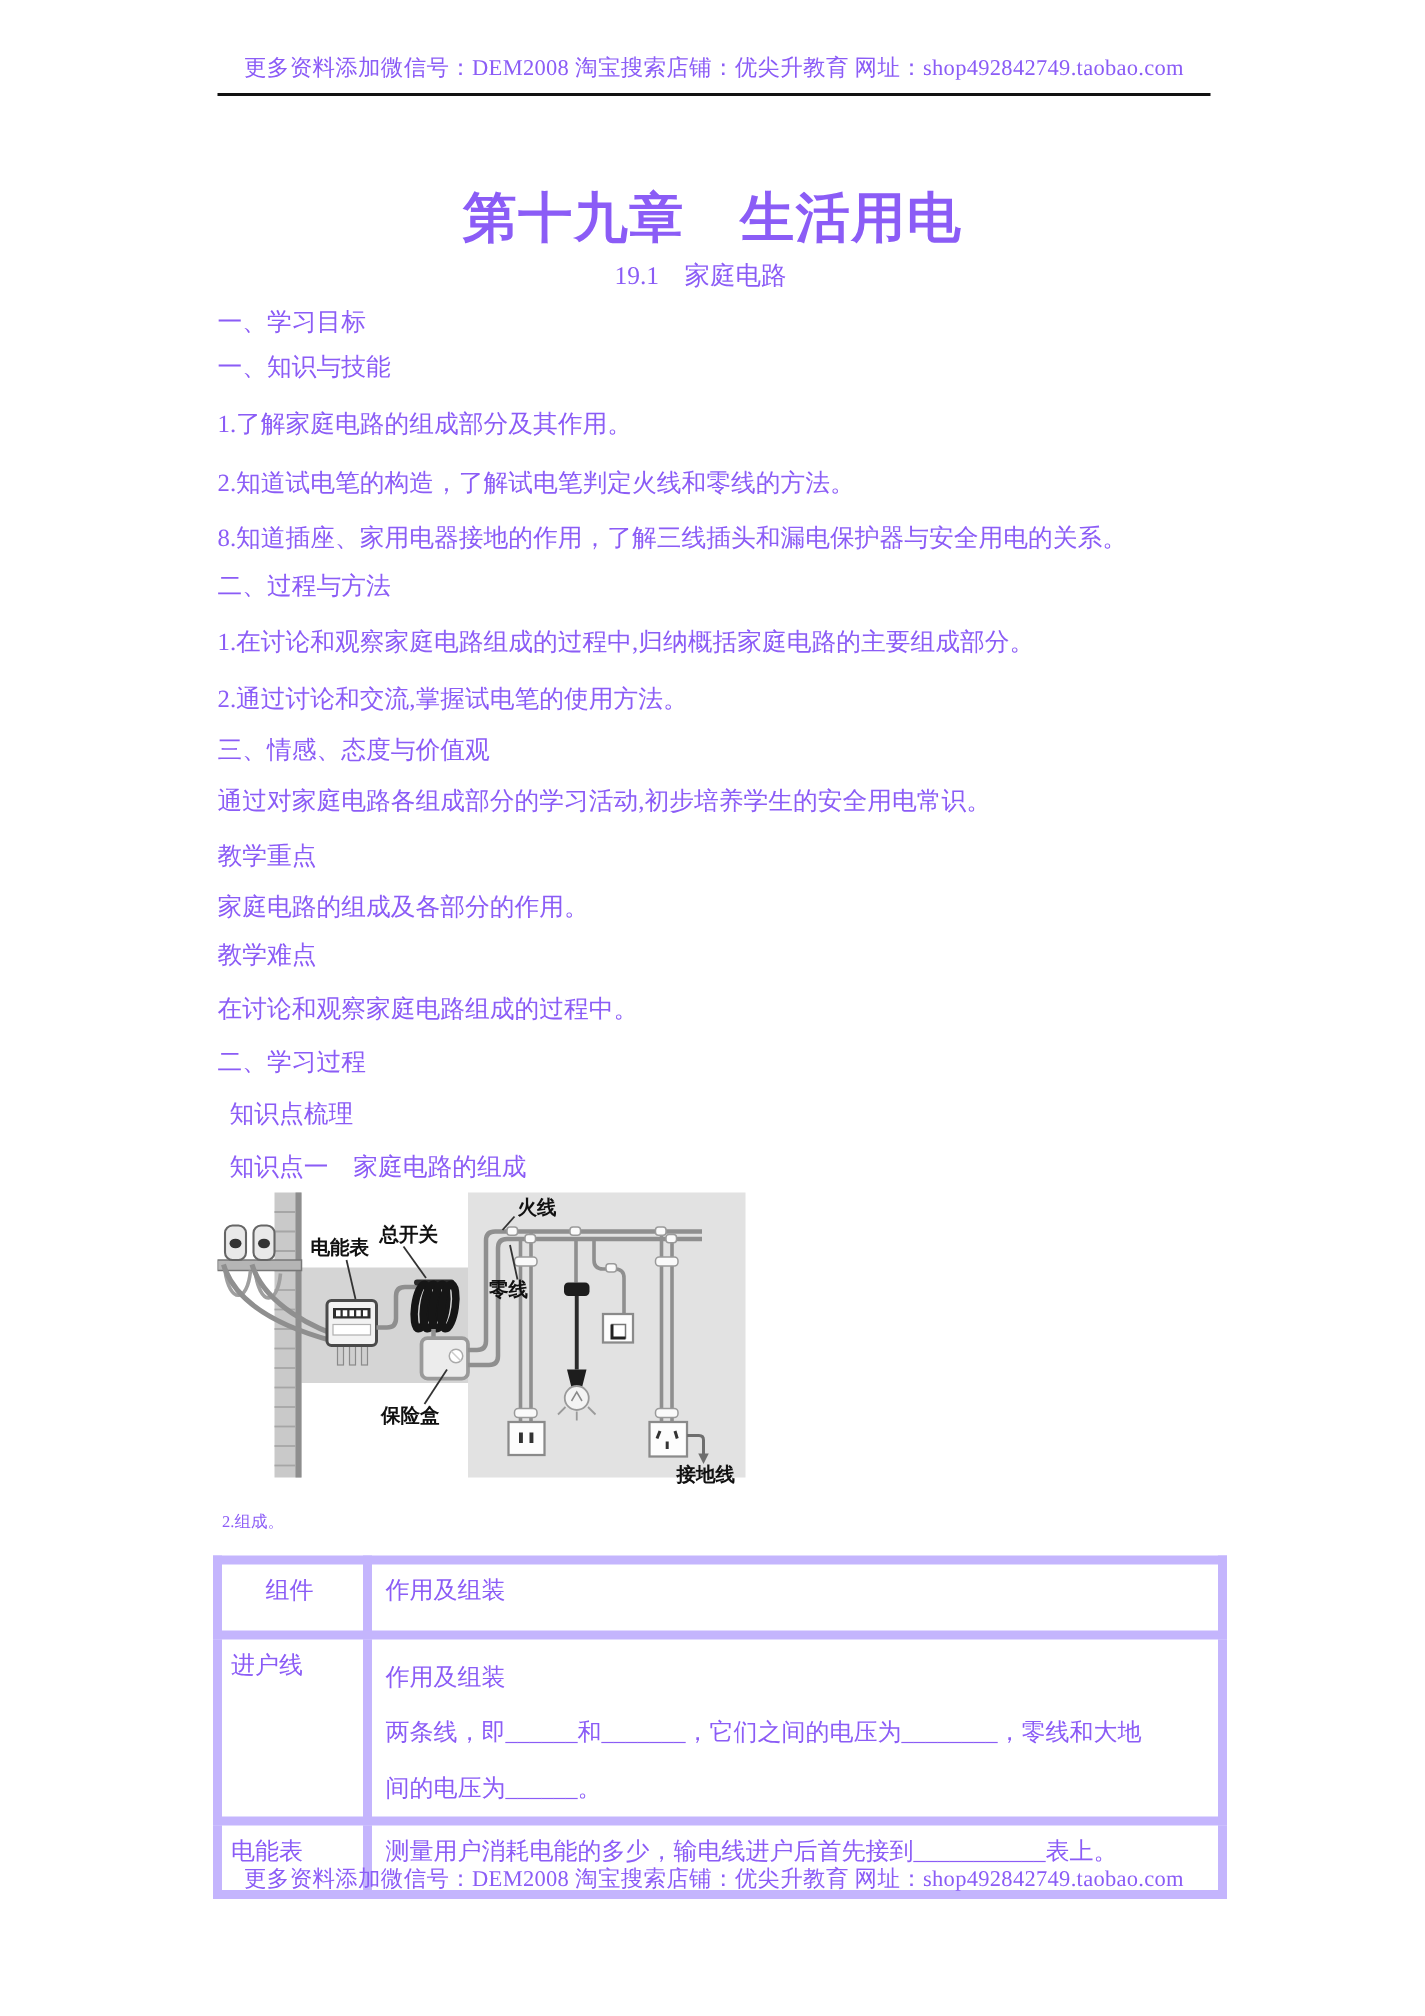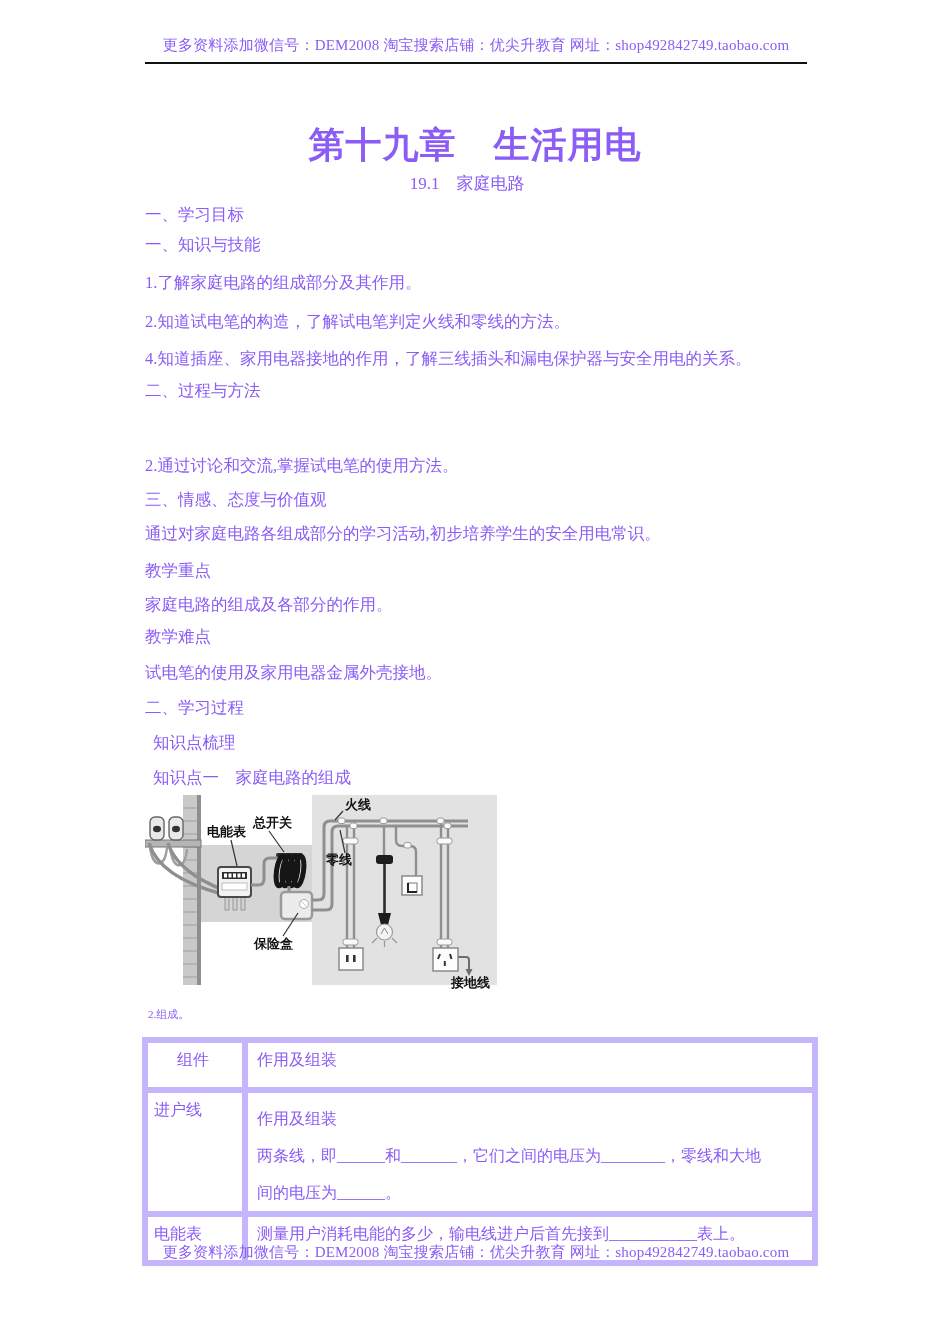--- a/index.html
+++ b/index.html
@@ -46,29 +46,30 @@
 
   <div class="hdr">更多资料添加微信号：DEM2008 淘宝搜索店铺：优尖升教育 网址：shop492842749.taobao.com</div>
 
   <div class="title">第十九章　生活用电</div>
   <div class="subtitle">19.1　家庭电路</div>
 
   <div class="line" style="top:204px">一、学习目标</div>
   <div class="line" style="top:234px">一、知识与技能</div>
   <div class="line" style="top:272px">1.了解家庭电路的组成部分及其作用。</div>
   <div class="line" style="top:311px">2.知道试电笔的构造，了解试电笔判定火线和零线的方法。</div>
-  <div class="line" style="top:348px">4.知道插座、家用电器接地的作用，了解三线插头和漏电保护器与安全用电的关系。</div>
+  <div class="line" style="top:348px">8.知道插座、家用电器接地的作用，了解三线插头和漏电保护器与安全用电的关系。</div>
   <div class="line" style="top:380px">二、过程与方法</div>
+  <div class="line" style="top:417px">1.在讨论和观察家庭电路组成的过程中,归纳概括家庭电路的主要组成部分。</div>
   <div class="line" style="top:455px">2.通过讨论和交流,掌握试电笔的使用方法。</div>
   <div class="line" style="top:489px">三、情感、态度与价值观</div>
   <div class="line" style="top:523px">通过对家庭电路各组成部分的学习活动,初步培养学生的安全用电常识。</div>
   <div class="line" style="top:560px">教学重点</div>
   <div class="line" style="top:594px">家庭电路的组成及各部分的作用。</div>
   <div class="line" style="top:626px">教学难点</div>
-  <div class="line" style="top:662px">试电笔的使用及家用电器金属外壳接地。</div>
+  <div class="line" style="top:662px">在讨论和观察家庭电路组成的过程中。</div>
   <div class="line" style="top:697px">二、学习过程</div>
   <div class="line ind" style="top:732px">知识点梳理</div>
   <div class="line ind" style="top:767px">知识点一　家庭电路的组成</div>
 
   <svg class="diagram" viewBox="145 790 360 202" width="360" height="202" xmlns="http://www.w3.org/2000/svg">
 
     <rect x="312" y="795" width="185" height="190" fill="#e2e2e2"></rect>
     <rect x="200" y="845" width="112" height="77" fill="#d5d5d5"></rect>
 
     <g>

